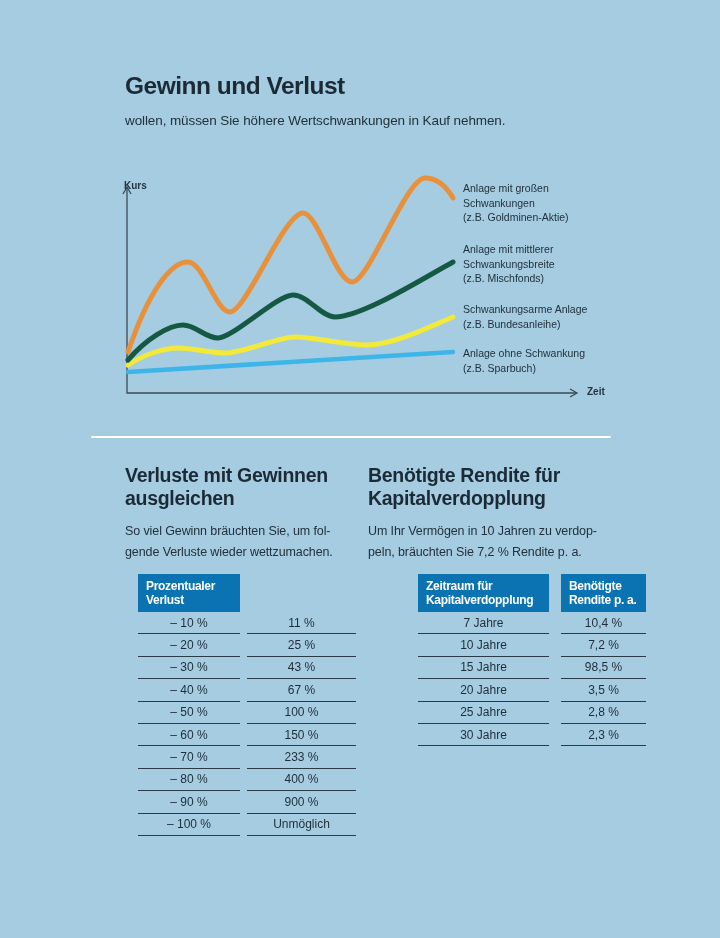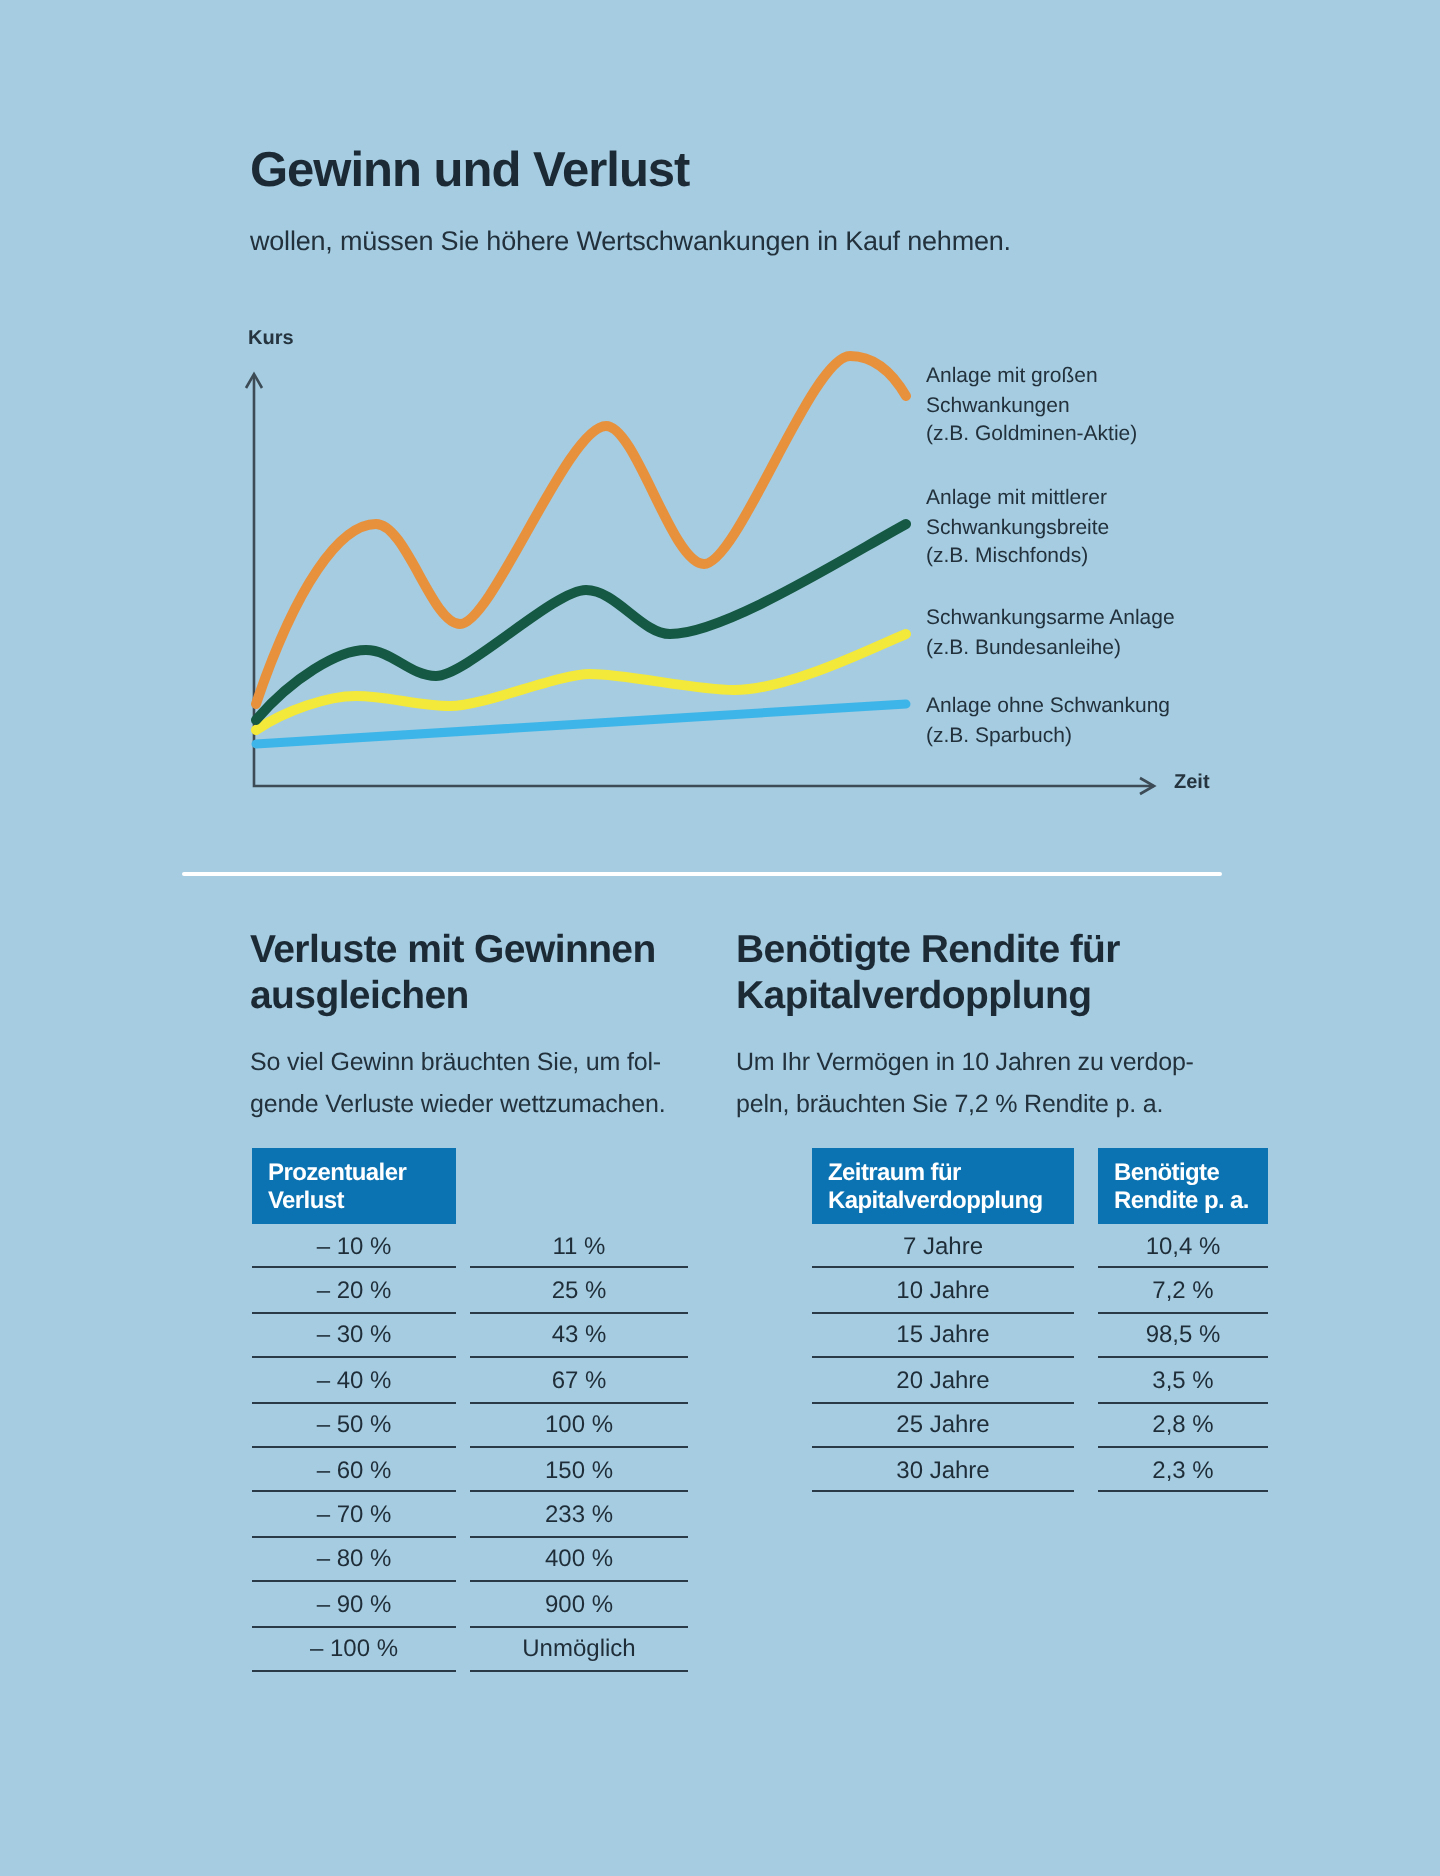--- a/index.html
+++ b/index.html
@@ -19,21 +19,21 @@
   }
   .intro{
     position:absolute;left:125px;top:110px;
     font-size:13.5px;line-height:22.5px;letter-spacing:-0.1px;color:#22313c;
   }
   .intro div{white-space:nowrap;}
 
   .axis-label{
     position:absolute;font-size:10px;font-weight:700;color:#25343f;white-space:nowrap;
   }
-  #kurs-label{left:124px;top:164px;}
+  #kurs-label{left:124px;top:180px;}
   #zeit-label{left:587px;top:386px;}
 
   .legend-entry{
     position:absolute;left:463px;
     font-size:10.5px;line-height:14.5px;color:#22313c;
   }
   .legend-entry div{white-space:nowrap;}
 
   .divider{
     position:absolute;left:91px;top:436px;width:520px;height:2px;
@@ -49,21 +49,21 @@
   #right-section-title{left:368px;}
 
   .section-subtitle{
     position:absolute;top:521px;
     font-size:12.5px;line-height:21px;letter-spacing:-0.1px;color:#22313c;
   }
   .section-subtitle div{white-space:nowrap;}
   #left-section-subtitle{left:125px;}
   #right-section-subtitle{left:368px;}
 
-  .data-table{position:absolute;top:574px;}
+  .data-table{position:absolute;top:574px;margin-left:12px;}
   #loss-gain-table{left:126px;}
   #doubling-table{left:370px;}
 
   .tbl-head{display:grid;}
   #loss-gain-table .tbl-head,
   #loss-gain-table .tbl-body{grid-template-columns:102px 109px;column-gap:7px;}
   #doubling-table .tbl-head,
   #doubling-table .tbl-body{grid-template-columns:131px 85px;column-gap:12px;padding-left:36px;}
 
   .head-cell{

